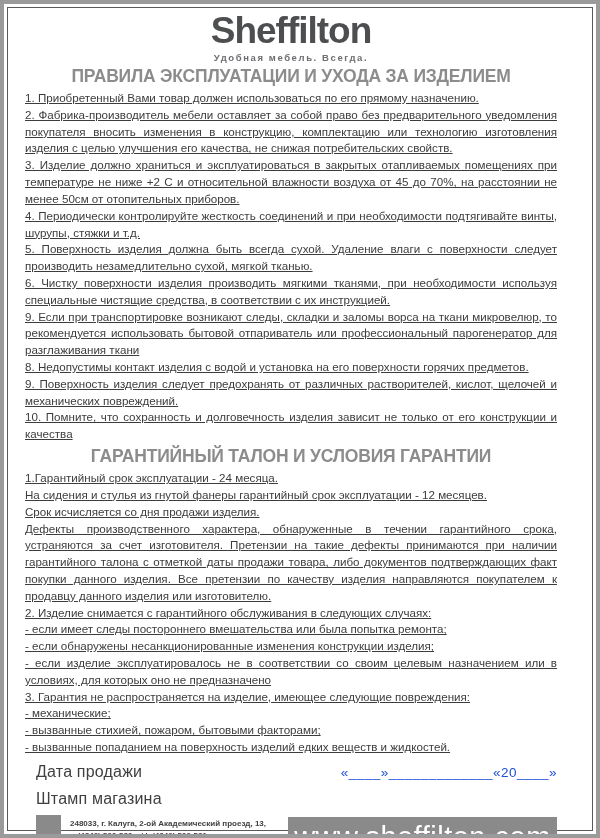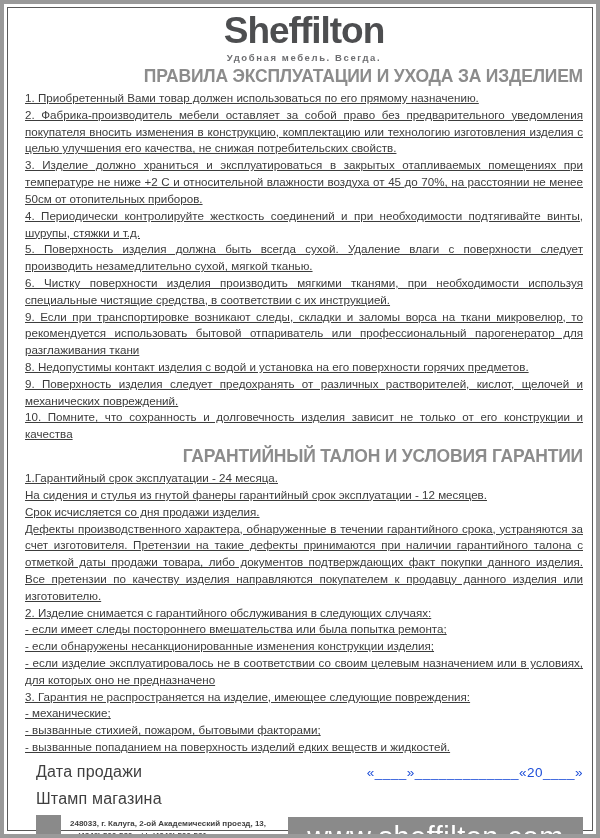--- a/index.html
+++ b/index.html
@@ -16,21 +16,21 @@
   }
   .inner-frame {
     position: absolute;
     top: 3px; left: 3px; right: 3px; bottom: 3px;
     border: 1px solid #5a5a5a;
     pointer-events: none;
   }
   .content {
     position: relative;
     height: 100%;
-    padding: 6px 13px 8px 21px;
+    padding: 6px 39px 8px 21px;
     display: flex;
     flex-direction: column;
   }
 
   
   .logo-block { text-align: center; margin-top: 2px; }
   .logo {
     font-size: 37px;
     font-weight: bold;
     letter-spacing: -1px;
@@ -42,21 +42,21 @@
     font-size: 9.5px;
     font-weight: bold;
     letter-spacing: 1.6px;
     color: #6d6e71;
     margin-top: 3px;
     text-align: center;
   }
 
   
   .section-title {
-    text-align: right;
+    text-align: center;
     font-size: 17.5px;
     font-weight: bold;
     color: #8c8c8c;
     letter-spacing: -0.2px;
     margin-top: 3px;
     margin-bottom: 3px;
     white-space: nowrap;
   }
 
   

